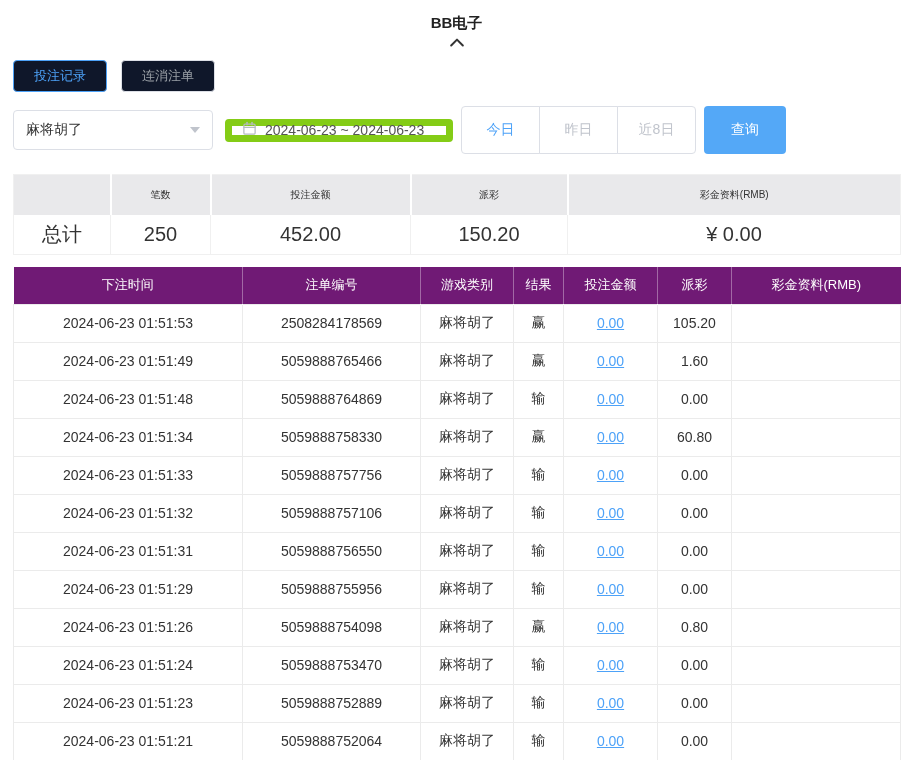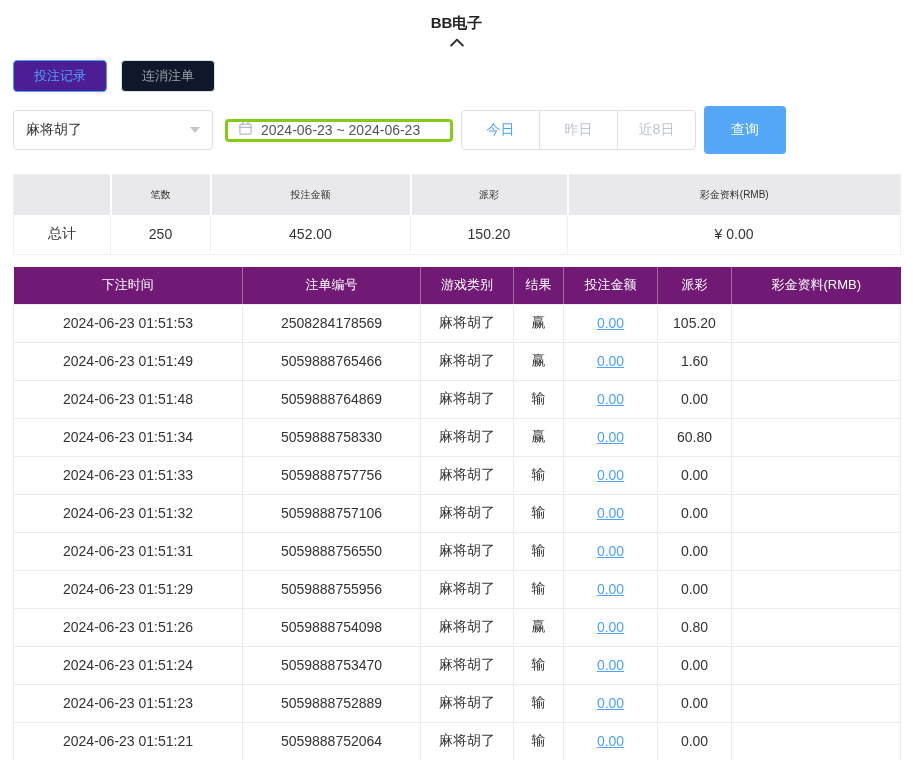--- a/index.html
+++ b/index.html
@@ -16,41 +16,41 @@
   .panel-title { font-size: 15px; font-weight: bold; color: #222; }
   .collapse-btn { cursor: pointer; display: flex; align-items: center; }
 
   
   .tabs { margin-top: 20px; display: flex; gap: 14px; }
   .tab {
     height: 32px; padding: 0 20px; display: flex; align-items: center;
     border: 1px solid #dcdfe6; border-radius: 4px; background: #0f172a;
     font-size: 13px; color: #9aa0a6; cursor: pointer; white-space: nowrap;
   }
-  .tab.active { color: #4da2f8; border-color: #4da2f8; background: #4c1d95; }
+  .tab.active { color: #4da2f8; border-color: #4da2f8; background: #0f172a; }
 
   
   .filter-row { margin-top: 14px; display: flex; align-items: center; }
   .select-box {
     width: 200px; height: 40px; border: 1px solid #dcdfe6; border-radius: 4px;
     display: flex; align-items: center; justify-content: space-between;
     padding: 0 12px; font-size: 14px; color: #333; cursor: pointer; background: #fff;
   }
   .caret-down {
     width: 0; height: 0; border-left: 5px solid transparent; border-right: 5px solid transparent;
     border-top: 6px solid #c0c4cc;
   }
   .date-box {
-    margin-left: 12px; width: 228px; height: 23px; border: 3px solid #84cc16; border-radius: 4px;
+    margin-left: 12px; width: 228px; height: 23px; border: 7px solid #84cc16; border-radius: 4px;
     display: flex; align-items: center; gap: 8px; padding: 0 10px;
     font-size: 14px; color: #555; cursor: pointer; background: #fff; white-space: nowrap;
   }
   .range-group { margin-left: 8px; display: flex; }
   .range-btn {
-    width: 79px; height: 40px; border: 1px solid #dcdfe6; background: #fff;
+    width: 79px; height: 48px; border: 1px solid #dcdfe6; background: #fff;
     font-size: 14px; color: #c0c4cc; margin-left: -1px; cursor: pointer;
     font-family: "Liberation Sans", sans-serif;
   }
   .range-btn:first-child { margin-left: 0; border-radius: 4px 0 0 4px; }
   .range-btn:last-child { border-radius: 0 4px 4px 0; }
   .range-btn.active { color: #4da2f8; position: relative; z-index: 1; }
   .search-btn {
     margin-left: 8px; width: 82px; height: 48px; border: none; border-radius: 4px;
     background: #54a8f7; color: #fff; font-size: 14px; cursor: pointer;
     font-family: "Liberation Sans", sans-serif;
@@ -60,21 +60,21 @@
   .summary-table {
     margin-top: 20px; width: 887px; border-collapse: collapse; table-layout: fixed;
     border: 1px solid #f0f0f0;
   }
   .summary-table th {
     background: #e9e9eb; height: 40px; font-size: 10px; font-weight: normal; color: #333;
     border-right: 2px solid #fff; text-align: center;
   }
   .summary-table th:last-child { border-right: none; }
   .summary-table td {
-    height: 40px; text-align: center; font-size: 14px; color: #333;
+    height: 40px; text-align: center; font-size: 20px; color: #333;
     border-right: 1px solid #f0f0f0; border-bottom: 1px solid #f0f0f0; background: #fff;
   }
   .summary-table td:last-child { border-right: none; }
 
   
   .records-table {
     margin-top: 12px; width: 887px; border-collapse: collapse; table-layout: fixed;
   }
   .records-table th {
     background: #701a75; color: #fff; height: 37px; font-size: 13px; font-weight: normal;

